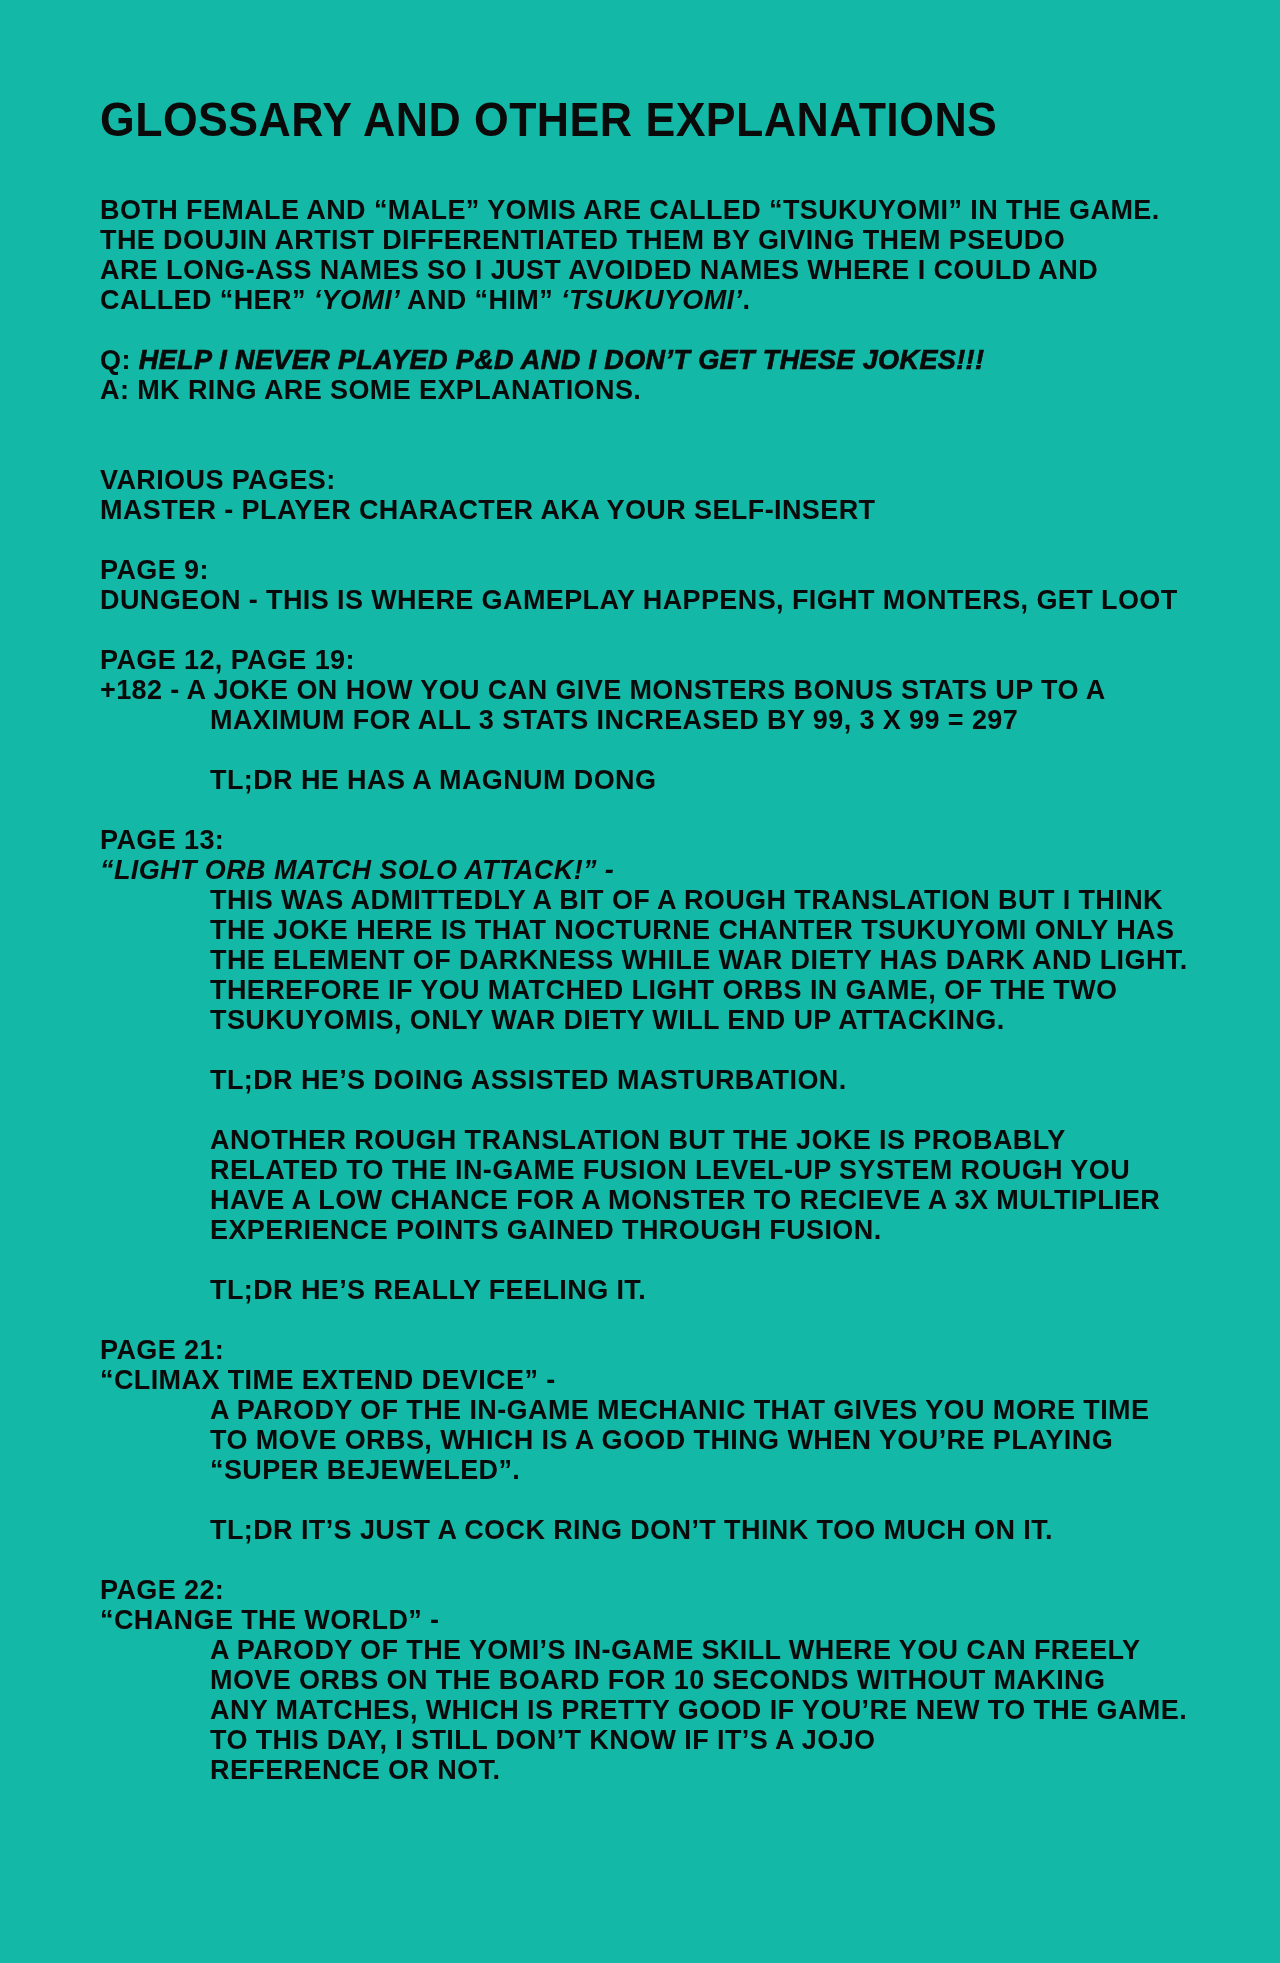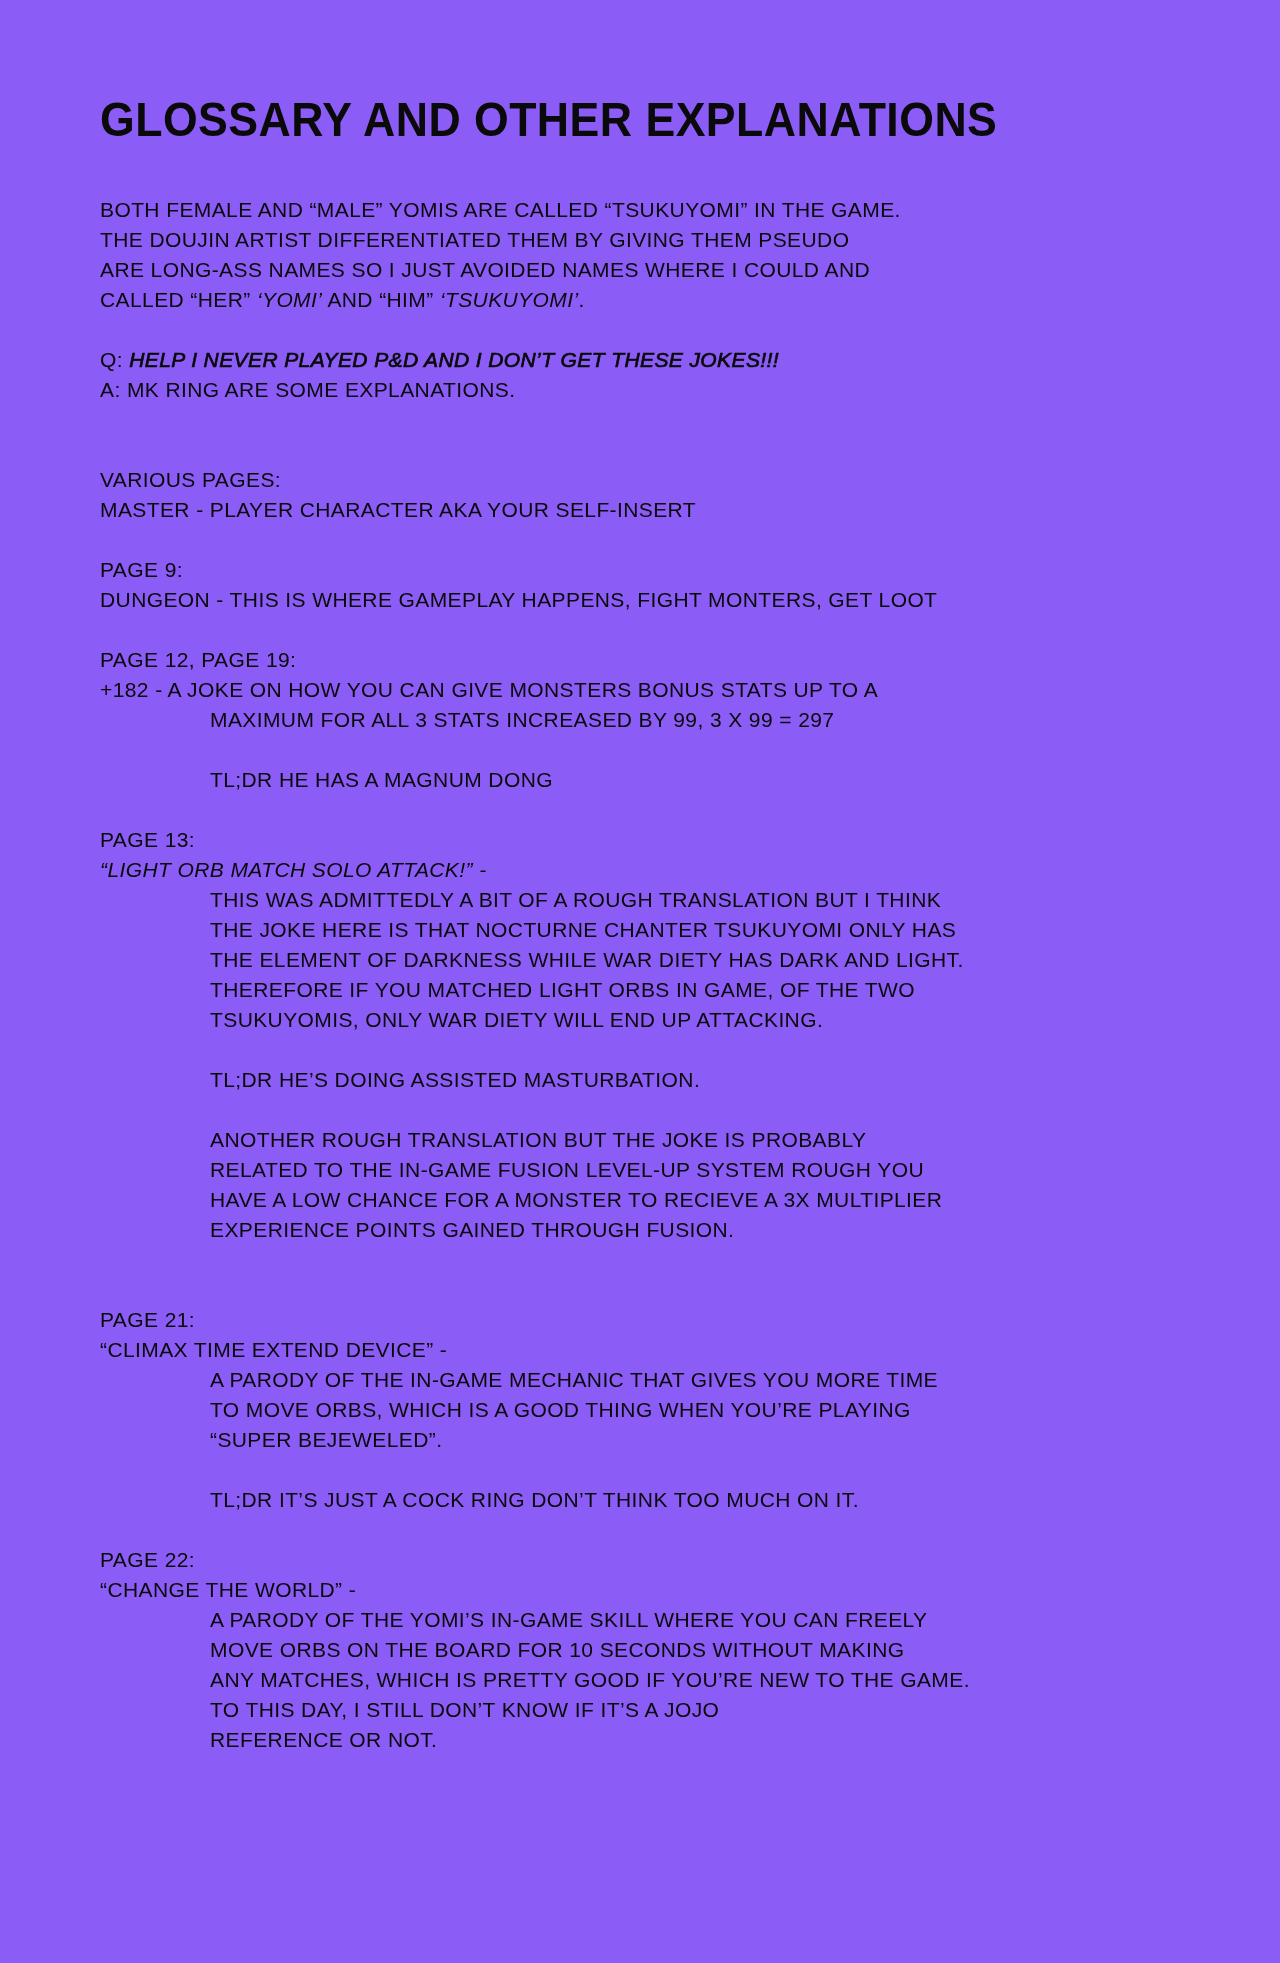--- a/index.html
+++ b/index.html
@@ -4,21 +4,21 @@
 <style>
   html, body {
     margin: 0;
     padding: 0;
     background: #ffffff;
   }
   .page {
     position: relative;
     width: 1280px;
     height: 1963px;
-    background: #8b5cf6;
+    background: #14b8a6;
     overflow: hidden;
     font-family: "Liberation Sans", sans-serif;
     color: #0a0a0a;
   }
   .title {
     position: absolute;
     left: 100px;
     top: 96px;
     font-size: 48px;
     font-weight: 700;
@@ -26,22 +26,22 @@
     white-space: nowrap;
     letter-spacing: 0.5px;
     transform: scaleX(0.93);
     transform-origin: 0 0;
   }
   .doc {
     position: absolute;
     left: 100px;
     top: 195px;
     right: 4px;
-    font-size: 21px;
-    font-weight: 400;
+    font-size: 27px;
+    font-weight: 700;
     letter-spacing: 0.4px;
   }
   .line {
     height: 30px;
     line-height: 30px;
     white-space: nowrap;
   }
   .line.indent {
     padding-left: 110px;
   }
@@ -89,20 +89,21 @@
       <div class="line indent"><span>THEREFORE IF YOU MATCHED LIGHT ORBS IN GAME, OF THE TWO</span></div>
       <div class="line indent"><span>TSUKUYOMIS, ONLY WAR DIETY WILL END UP ATTACKING.</span></div>
       <div class="line"></div>
       <div class="line indent"><span>TL;DR HE’S DOING ASSISTED MASTURBATION.</span></div>
       <div class="line"></div>
       <div class="line indent"><span>ANOTHER ROUGH TRANSLATION BUT THE JOKE IS PROBABLY</span></div>
       <div class="line indent"><span>RELATED TO THE IN-GAME FUSION LEVEL-UP SYSTEM ROUGH YOU</span></div>
       <div class="line indent"><span>HAVE A LOW CHANCE FOR A MONSTER TO RECIEVE A 3X MULTIPLIER</span></div>
       <div class="line indent"><span>EXPERIENCE POINTS GAINED THROUGH FUSION.</span></div>
       <div class="line"></div>
+      <div class="line indent"><span>TL;DR HE’S REALLY FEELING IT.</span></div>
       <div class="line"></div>
       <div class="line"><span>PAGE 21:</span></div>
       <div class="line"><span>“CLIMAX TIME EXTEND DEVICE” -</span></div>
       <div class="line indent"><span>A PARODY OF THE IN-GAME MECHANIC THAT GIVES YOU MORE TIME</span></div>
       <div class="line indent"><span>TO MOVE ORBS, WHICH IS A GOOD THING WHEN YOU’RE PLAYING</span></div>
       <div class="line indent"><span>“SUPER BEJEWELED”.</span></div>
       <div class="line"></div>
       <div class="line indent"><span>TL;DR IT’S JUST A COCK RING DON’T THINK TOO MUCH ON IT.</span></div>
       <div class="line"></div>
       <div class="line"><span>PAGE 22:</span></div>

